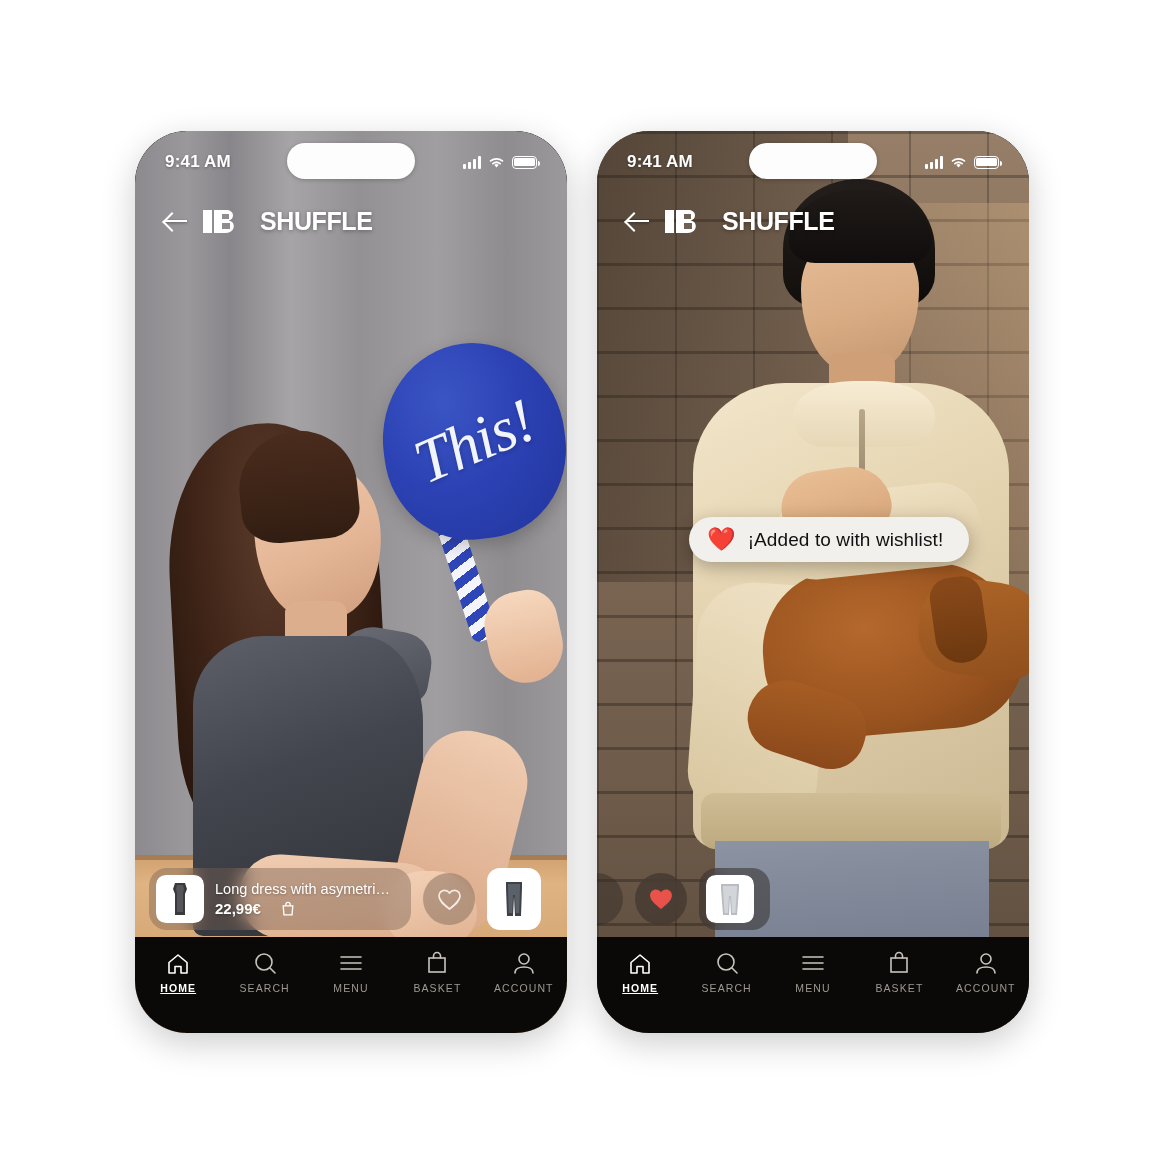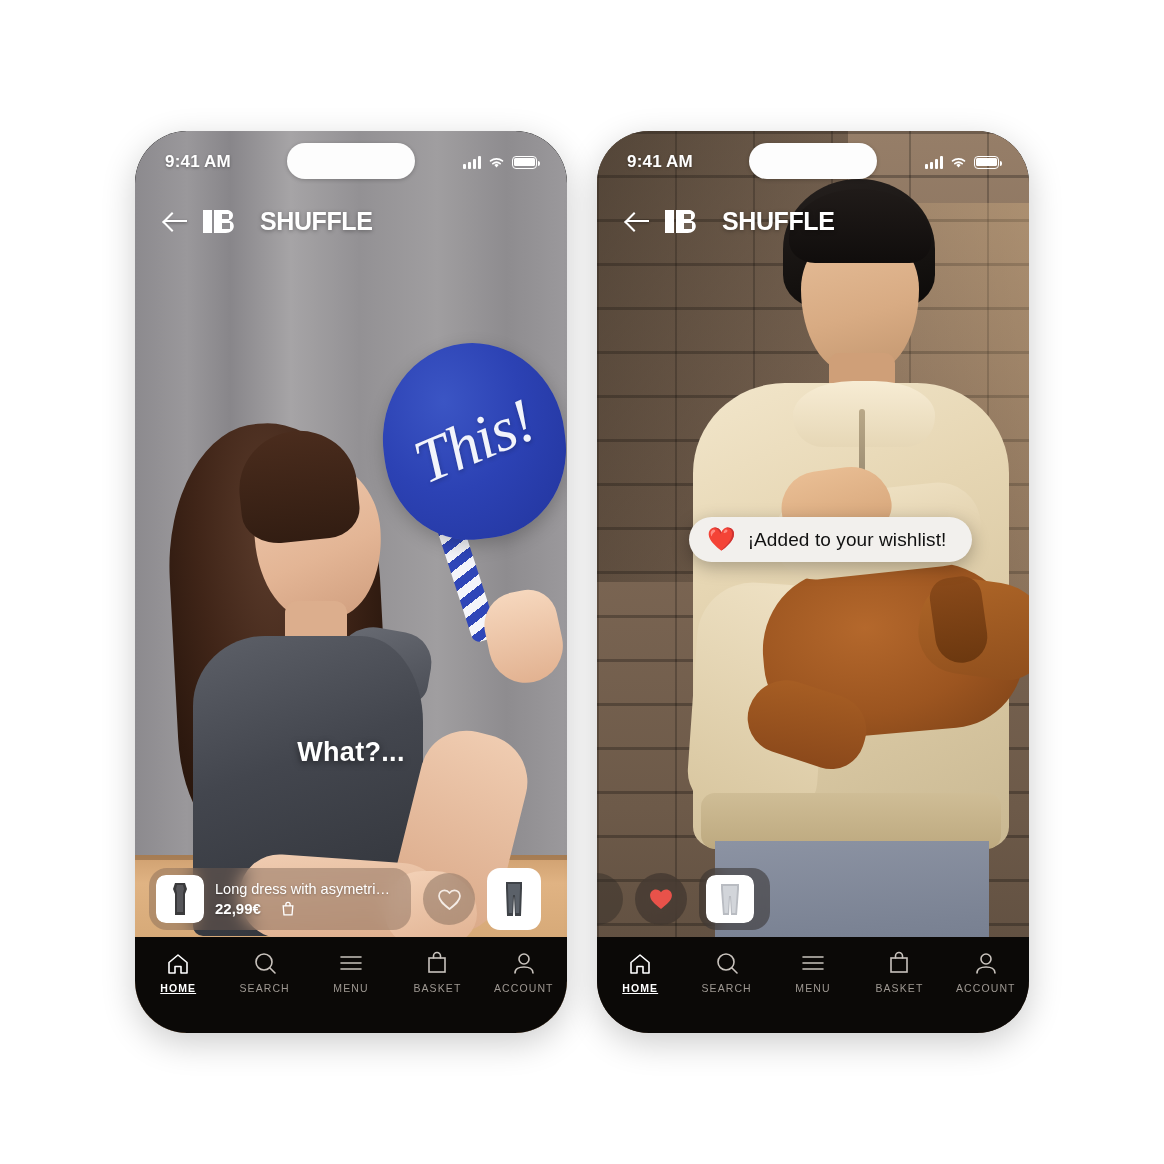--- a/index.html
+++ b/index.html
@@ -398,21 +398,20 @@
               <rect x="0" y="0" width="9" height="23" fill="#fff"></rect>
               <path d="M11 0h12c4 0 7 2 7 5.4 0 2.6-1.7 4.4-4.2 5.1 2.9.5 5 2.5 5 5.6 0 4.1-3.3 6.9-8 6.9H11z" fill="#fff"></path>
               <rect x="19" y="4" width="7" height="5" fill="#8f8d90"></rect>
               <rect x="19" y="13" width="8" height="6" fill="#8f8d90"></rect>
             </svg>
           </span>
           <span class="brandtxt">SHUFFLE</span>
         </div>
       </div>
 
-      <div class="caption">What?...</div>
 
       <div class="carousel">
         <div class="pcard wide">
           <div class="thumb">
             <svg width="46" height="46" viewBox="0 0 46 46">
               <rect width="46" height="46" fill="#fff"></rect>
               <path d="M18 7h10l2 6-2 5v21h-10V18l-2-5z" fill="#3a3a3c"></path>
               <path d="M20 9h6l1 4-1 4v19h-6V17l-1-4z" fill="#56565a"></path>
             </svg>
           </div>
@@ -548,21 +547,21 @@
               <rect x="19" y="4" width="7" height="5" fill="#6f6154"></rect>
               <rect x="19" y="13" width="8" height="6" fill="#6f6154"></rect>
             </svg>
           </span>
           <span class="brandtxt">SHUFFLE</span>
         </div>
       </div>
 
       <div class="toast">
         <span class="hrt">❤️</span>
-        <span class="txt">¡Added to your wishlist!</span>
+        <span class="txt">¡Added to with wishlist!</span>
       </div>
 
       <div class="carousel">
         <div class="halfbtn"></div>
 
 
         <div class="heartbtn dark">
           <svg width="26" height="24" viewBox="0 0 25 23">
             <path d="M12.5 21C7 16.6 2 12.9 2 8.1 2 4.8 4.5 2.3 7.6 2.3c1.9 0 3.7 1 4.9 2.6 1.2-1.6 3-2.6 4.9-2.6 3.1 0 5.6 2.5 5.6 5.8 0 4.8-5 8.5-10.5 12.9z" fill="#e8524a"></path>
           </svg>

